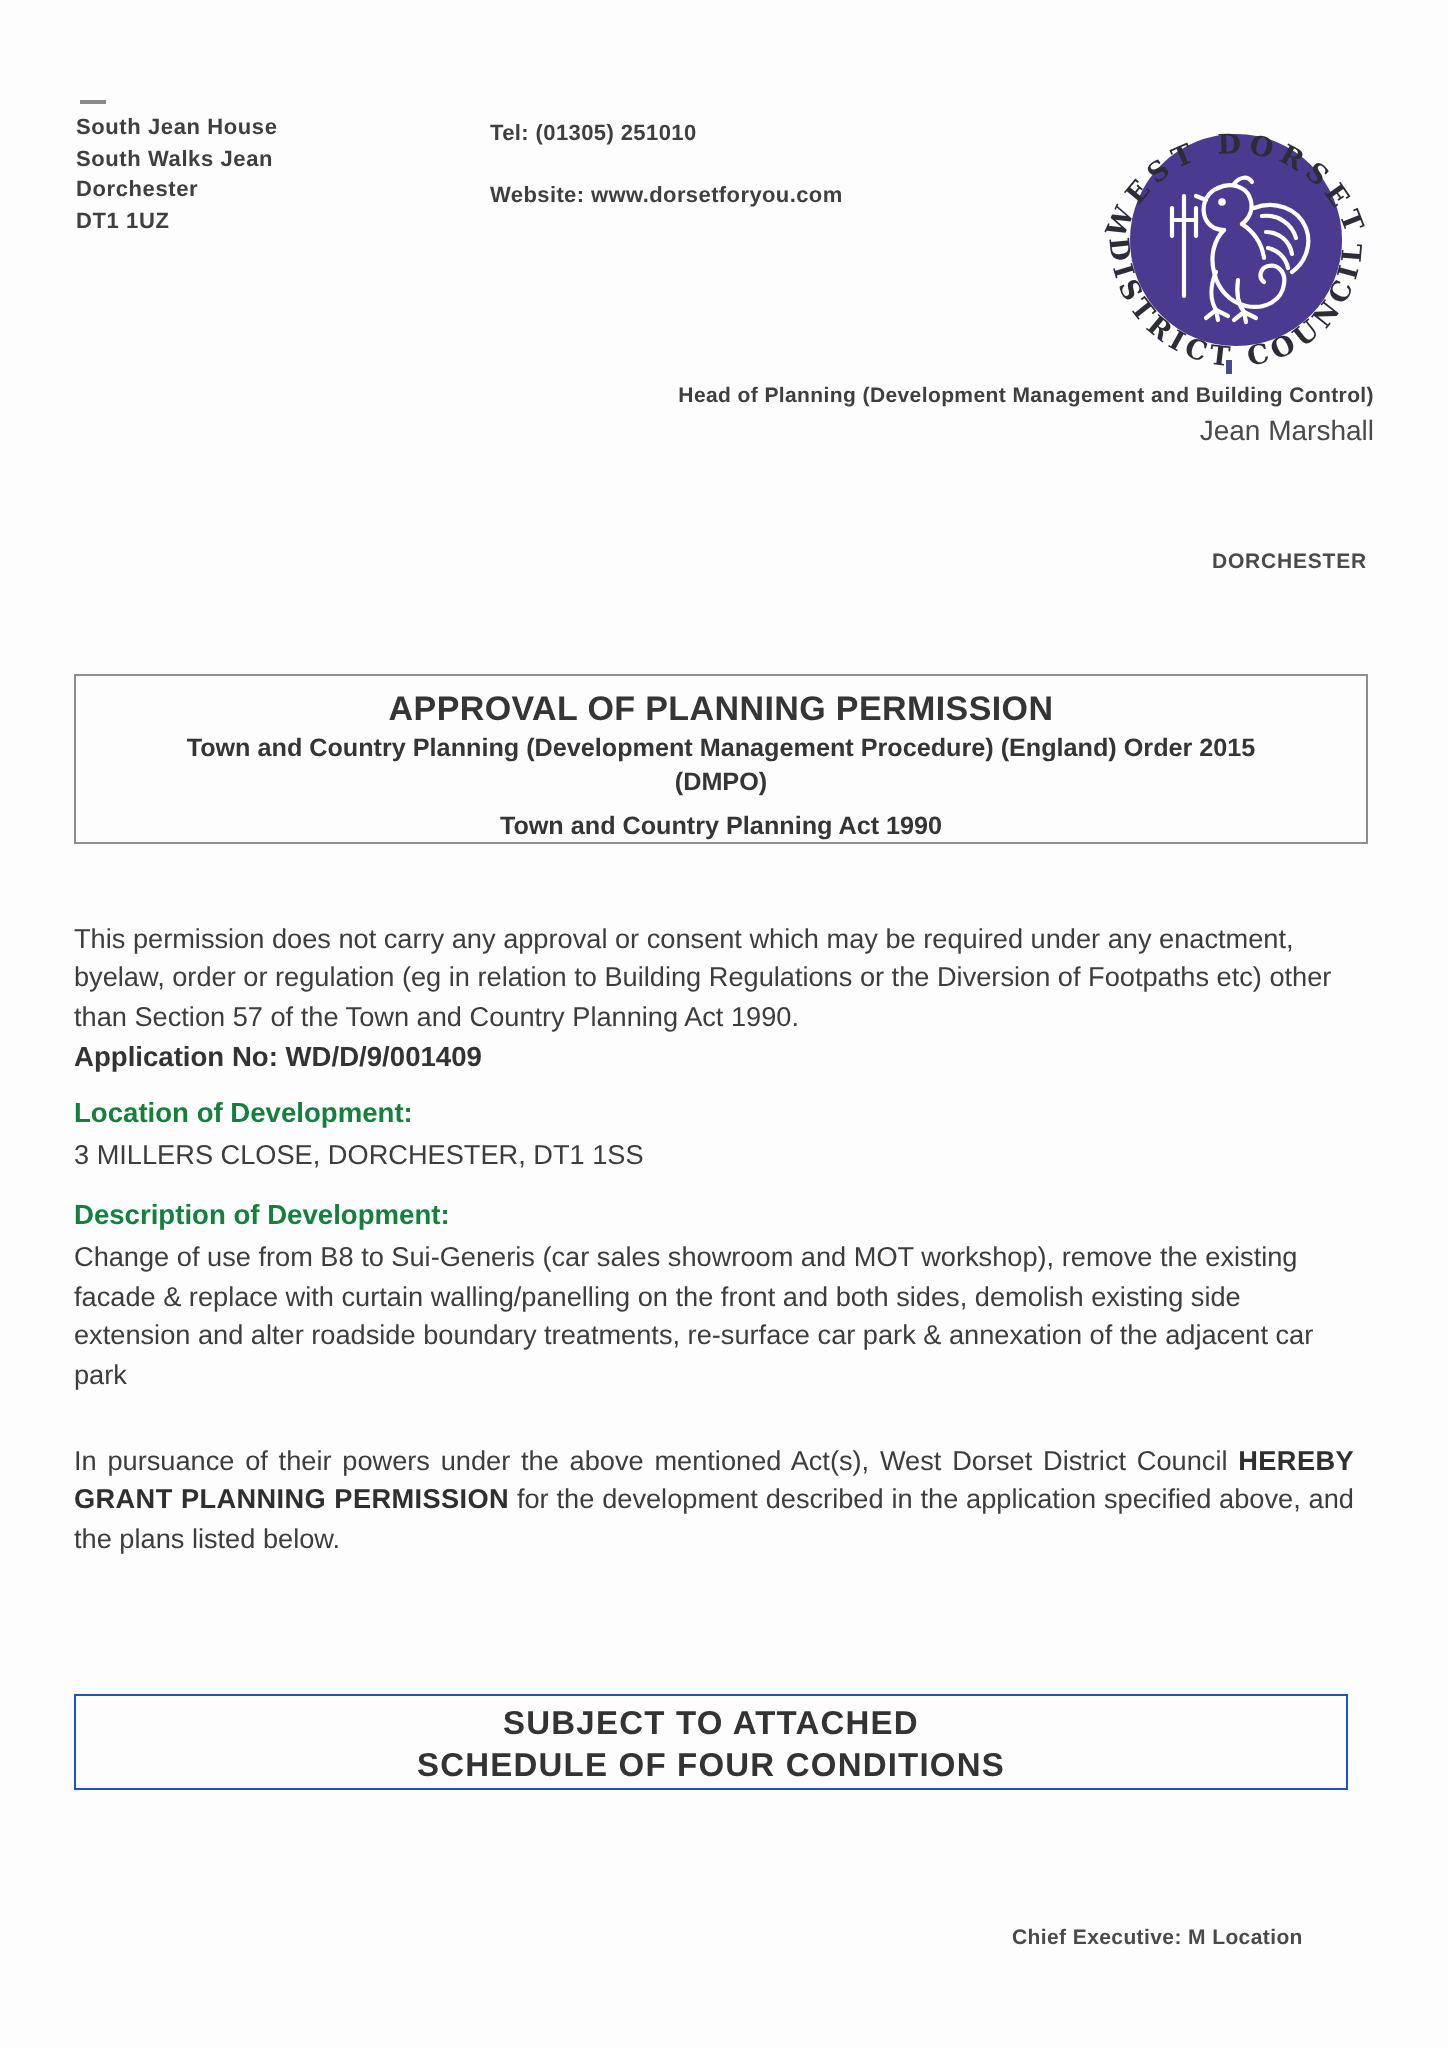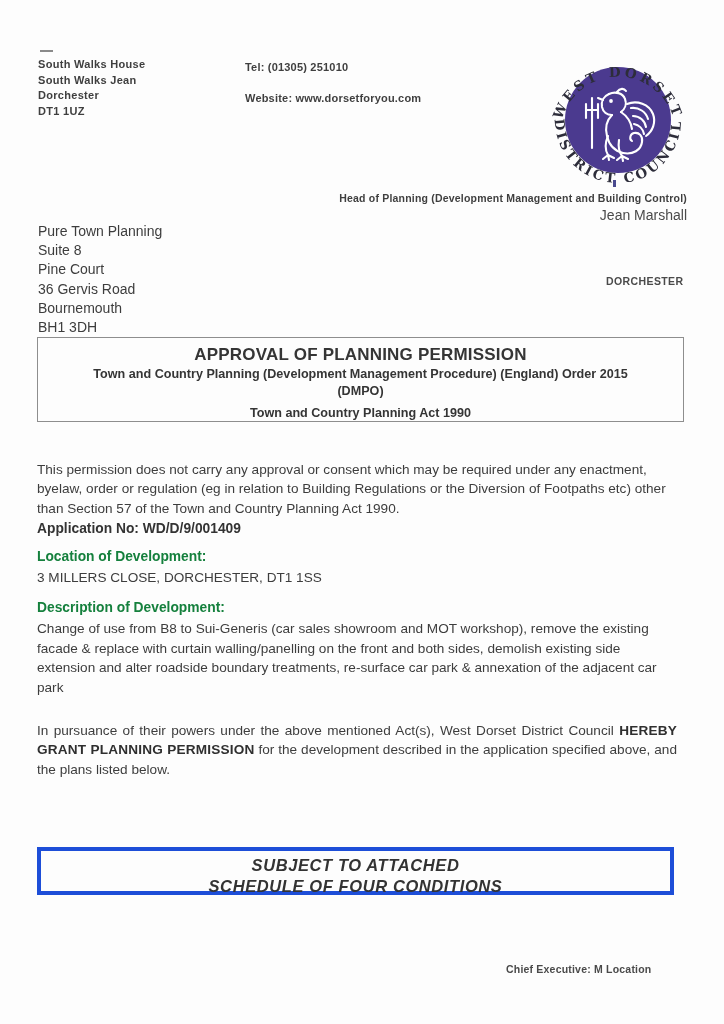--- a/index.html
+++ b/index.html
@@ -145,25 +145,24 @@
     color: #353535;
     margin-top: 6px;
   }
 
   .subject-box {
     position: absolute;
     left: 37px;
     top: 847px;
     width: 637px;
     height: 48px;
-    border: 4px solid #1d4ed8;
+    border: 1px solid #1d4ed8;
     box-sizing: border-box;
     text-align: center;
     padding-top: 4px;
-    font-style: italic;
   }
   .subject-line {
     font-size: 16.5px;
     font-weight: bold;
     letter-spacing: 0.6px;
     color: #333333;
     line-height: 21px;
   }
 
   
@@ -216,21 +215,21 @@
     color: #4a4a4a;
   }
 </style>
 </head>
 <body>
 
 <div class="page">
 
   <div class="sender-tick"></div>
   <div class="sender-block">
-    <div>South Walks House</div>
+    <div>South Jean House</div>
     <div>South Walks Jean</div>
     <div>Dorchester</div>
     <div>DT1 1UZ</div>
   </div>
 
   <div class="contact-block">
     <div>Tel: (01305) 251010</div>
     <div class="web">Website: www.dorsetforyou.com</div>
   </div>
 
@@ -280,28 +279,20 @@
       </text>
     </svg>
   </div>
   <div class="crest-mark"></div>
 
   <div class="officer">
     <div class="officer-title">Head of Planning (Development Management and Building Control)</div>
     <div class="officer-name">Jean Marshall</div>
   </div>
 
-  <div class="recipient">
-    <div>Pure Town Planning</div>
-    <div>Suite 8</div>
-    <div>Pine Court</div>
-    <div>36 Gervis Road</div>
-    <div>Bournemouth</div>
-    <div>BH1 3DH</div>
-  </div>
   <div class="town-right">DORCHESTER</div>
 
   <div class="title-box">
     <div class="title-main">APPROVAL OF PLANNING PERMISSION</div>
     <div class="title-sub">Town and Country Planning (Development Management Procedure) (England) Order 2015</div>
     <div class="title-sub">(DMPO)</div>
     <div class="title-act">Town and Country Planning Act 1990</div>
   </div>
 
   <div class="para p-permission">

